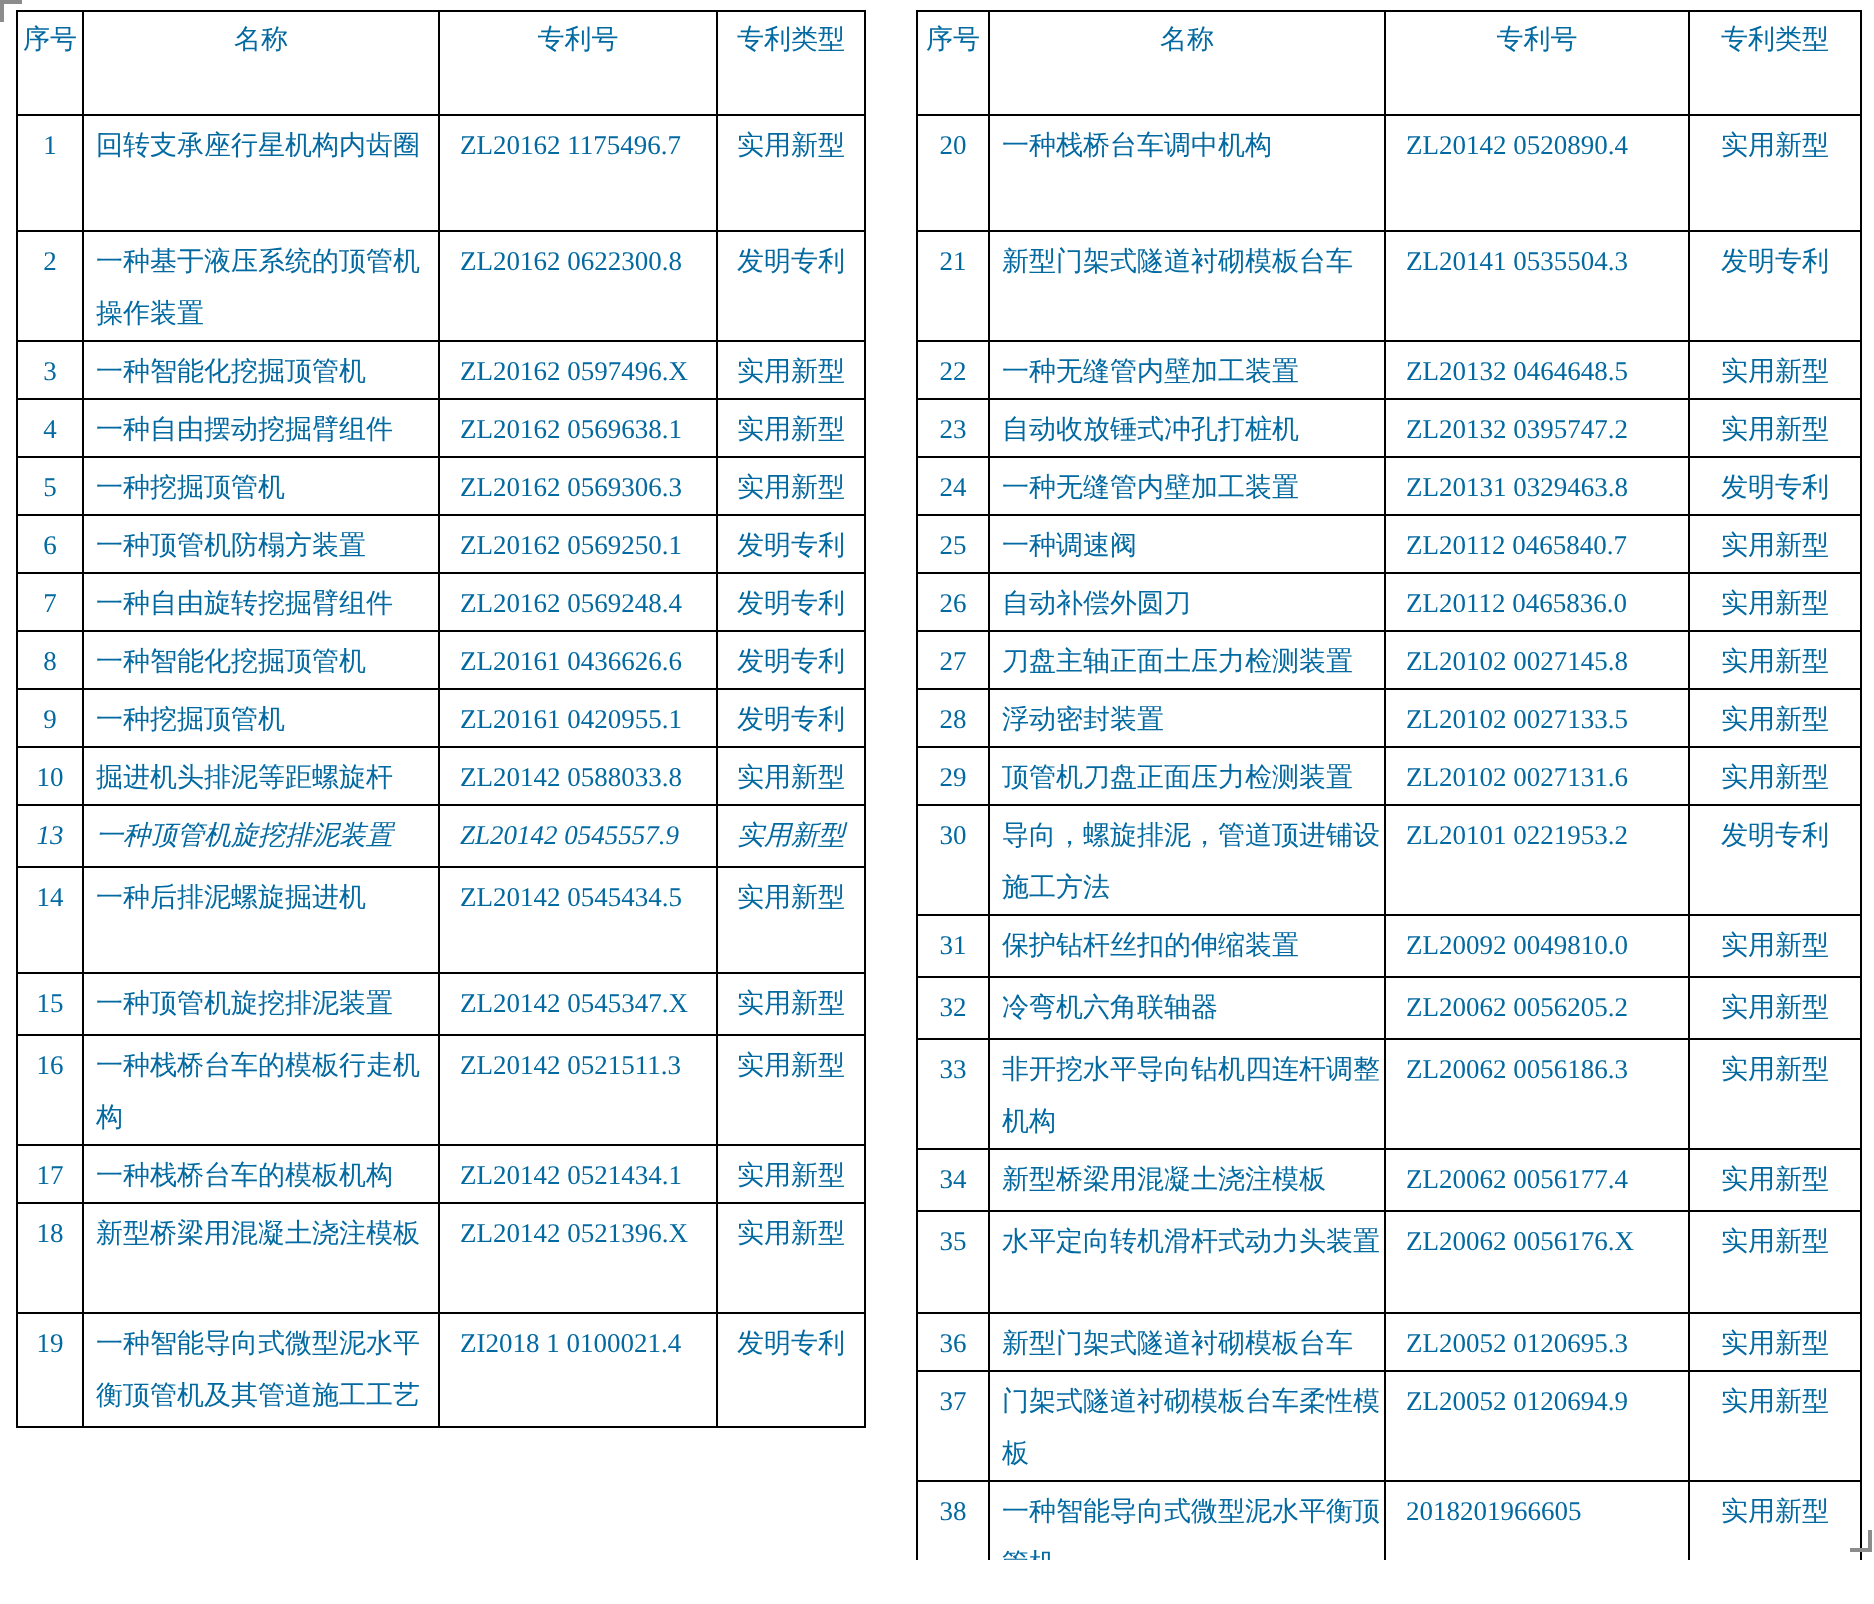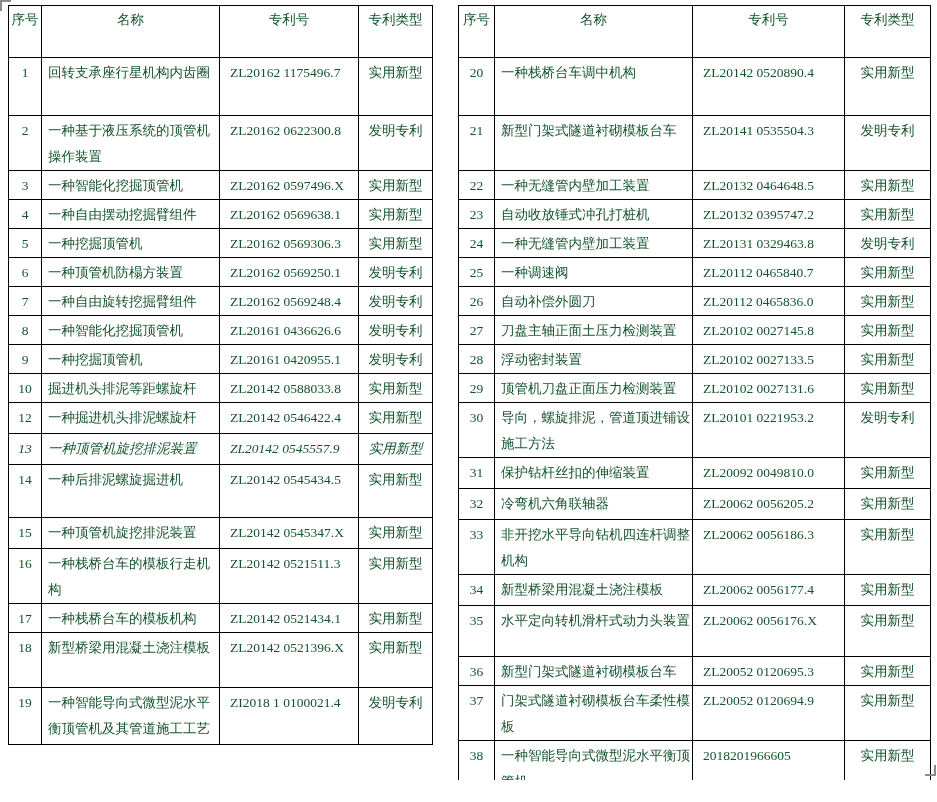--- a/index.html
+++ b/index.html
@@ -6,21 +6,21 @@
     margin: 0;
     padding: 0;
     background: #ffffff;
   }
   .page {
     position: relative;
     width: 937px;
     height: 780px;
     background: #ffffff;
     font-family: "Liberation Serif", "DejaVu Serif", serif;
-    color: #14532d;
+    color: #0369a1;
     overflow: hidden;
   }
   table.patent-table {
     position: absolute;
     top: 5px;
     border-collapse: collapse;
     table-layout: fixed;
     font-size: 13.5px;
     line-height: 26px;
   }
@@ -145,26 +145,20 @@
           <td class="name">一种挖掘顶管机</td>
           <td class="patent">ZL20161 0420955.1</td>
           <td class="type">发明专利</td>
         </tr>
         <tr style="height: 29px;">
           <td class="seq">10</td>
           <td class="name">掘进机头排泥等距螺旋杆</td>
           <td class="patent">ZL20142 0588033.8</td>
           <td class="type">实用新型</td>
         </tr>
-        <tr style="height: 31px;">
-          <td class="seq">12</td>
-          <td class="name">一种掘进机头排泥螺旋杆</td>
-          <td class="patent">ZL20142 0546422.4</td>
-          <td class="type">实用新型</td>
-        </tr>
         <tr style="height: 31px; font-style: italic;">
           <td class="seq">13</td>
           <td class="name">一种顶管机旋挖排泥装置</td>
           <td class="patent">ZL20142 0545557.9</td>
           <td class="type">实用新型</td>
         </tr>
         <tr style="height: 53px;">
           <td class="seq">14</td>
           <td class="name">一种后排泥螺旋掘进机</td>
           <td class="patent">ZL20142 0545434.5</td>

